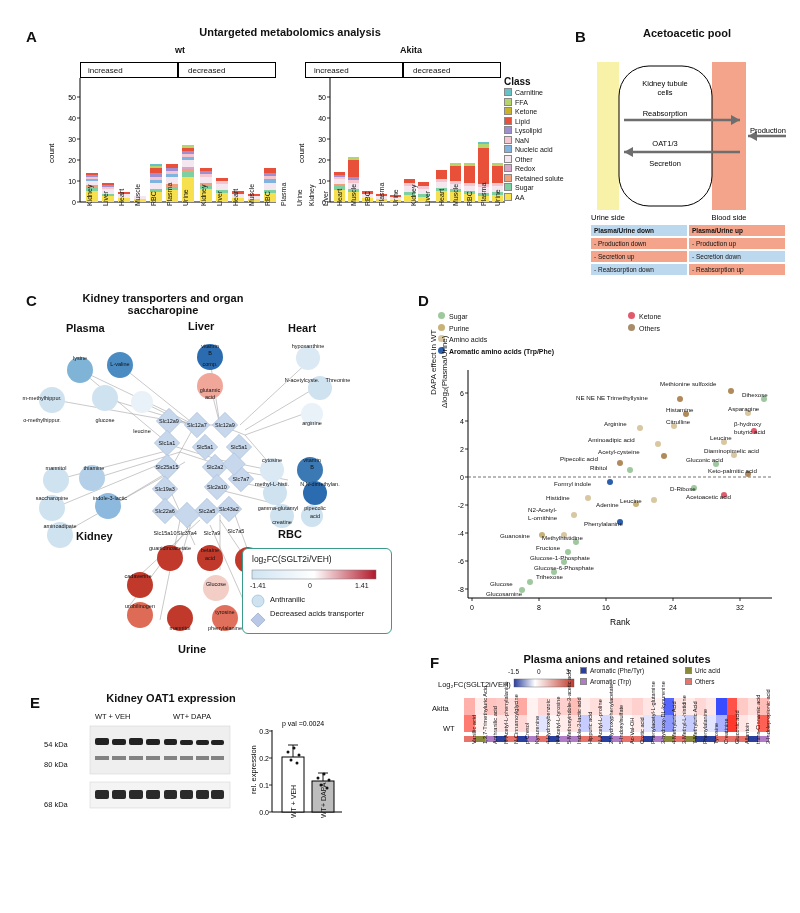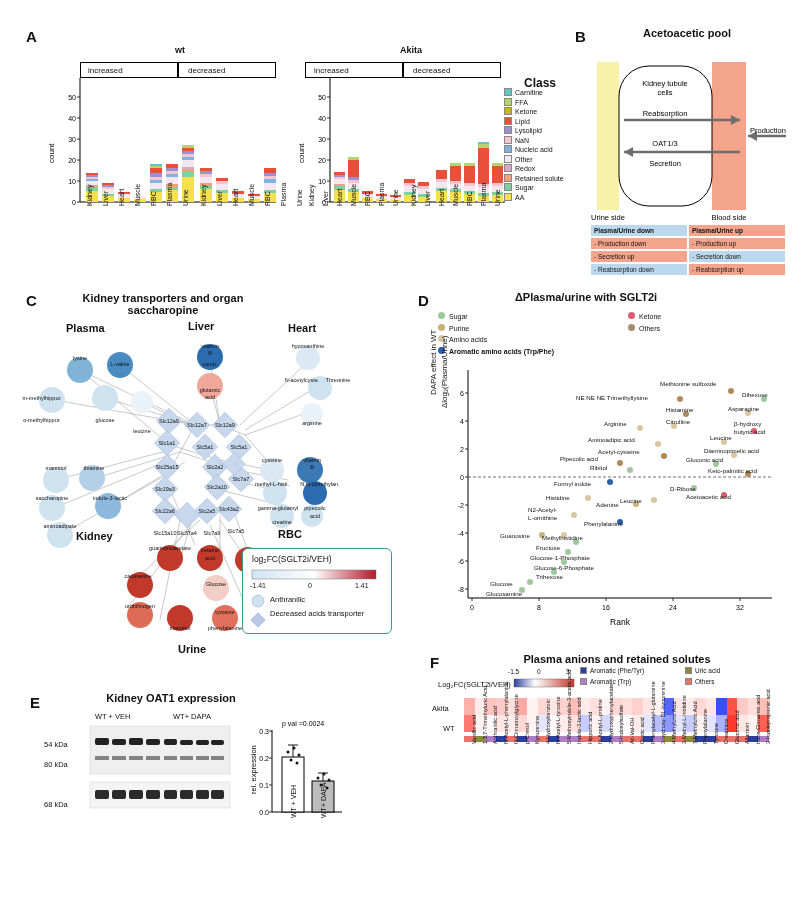--- a/index.html
+++ b/index.html
@@ -13,20 +13,21 @@
   svg{display:block;overflow:visible;}
   .legendsw{display:inline-block;width:8px;height:8px;vertical-align:-1px;margin-right:3px;border:0.5px solid #888;box-sizing:border-box;}
   .legrow{font-size:7px;line-height:9.5px;white-space:nowrap;}
 </style>
 </head>
 <body>
 
 <div class="page">
 
   <div class="panel-letter" style="left:26px;top:28px;">A</div>
+  <div class="ttl" style="left:110px;top:26px;width:360px;font-size:11px;">Untargeted metabolomics analysis</div>
 
   <div class="lbl" style="left:175px;top:45px;font-size:9px;font-weight:bold;">wt</div>
   <div class="lbl" style="left:400px;top:45px;font-size:9px;font-weight:bold;">Akita</div>
 
   <div class="box" style="left:80px;top:62px;width:98px;height:16px;"></div>
   <div class="lbl" style="left:88px;top:66px;font-size:8px;">increased</div>
   <div class="box" style="left:178px;top:62px;width:98px;height:16px;"></div>
   <div class="lbl" style="left:188px;top:66px;font-size:8px;">decreased</div>
 
   <div class="box" style="left:305px;top:62px;width:98px;height:16px;"></div>
@@ -227,21 +228,21 @@
           <rect x="202" y="88" width="11" height="17" fill="#e8503a"></rect>
           <rect x="202" y="85" width="11" height="3" fill="#b5d46b"></rect>
       </g>
     </g>
     <text x="14" y="85" font-size="8" transform="rotate(-90 14 85)" font-family="Liberation Sans, sans-serif">count</text>
     <text x="264" y="85" font-size="8" transform="rotate(-90 264 85)" font-family="Liberation Sans, sans-serif">count</text>
   </svg>
 
   <div id="a-xticks"></div>
 
-  <div class="lbl" style="left:524px;top:76px;font-size:12px;font-weight:bold;">Class</div>
+  <div class="lbl" style="left:504px;top:76px;font-size:10px;font-weight:bold;">Class</div>
   <div id="a-legend" style="position:absolute;left:504px;top:88px;">
       <div class="legrow"><span class="legendsw" style="background: rgb(102, 194, 196);"></span><span>Carnitine</span></div>
       <div class="legrow"><span class="legendsw" style="background: rgb(181, 212, 107);"></span><span>FFA</span></div>
       <div class="legrow"><span class="legendsw" style="background: rgb(201, 179, 42);"></span><span>Ketone</span></div>
       <div class="legrow"><span class="legendsw" style="background: rgb(232, 80, 58);"></span><span>Lipid</span></div>
       <div class="legrow"><span class="legendsw" style="background: rgb(159, 143, 208);"></span><span>Lysolipid</span></div>
       <div class="legrow"><span class="legendsw" style="background: rgb(246, 198, 208);"></span><span>NaN</span></div>
       <div class="legrow"><span class="legendsw" style="background: rgb(127, 179, 224);"></span><span>Nucleic acid</span></div>
       <div class="legrow"><span class="legendsw" style="background: rgb(244, 231, 239);"></span><span>Other</span></div>
       <div class="legrow"><span class="legendsw" style="background: rgb(216, 166, 200);"></span><span>Redox</span></div>
@@ -481,21 +482,20 @@
   <svg style="position:absolute;left:250px;top:594px;" width="16" height="14">
       <circle cx="8" cy="7" r="6" fill="#cfe2f0" stroke="#8fb3d0" stroke-width="0.6"></circle>
     </svg>
   <div class="lbl" style="left:270px;top:595px;font-size:7.5px;">Anthranilic</div>
   <svg style="position:absolute;left:250px;top:612px;" width="16" height="16">
       <rect x="3" y="3" width="10" height="10" transform="rotate(45 8 8)" fill="#b9c8e6" stroke="#8fa2c8" stroke-width="0.6"></rect>
     </svg>
   <div class="lbl" style="left:270px;top:609px;font-size:7.5px;width:110px;line-height:9px;">Decreased acids transporter</div>
 
   <div class="panel-letter" style="left:418px;top:292px;">D</div>
-  <div class="ttl" style="left:436px;top:291px;width:300px;font-size:11px;">ΔPlasma/urine with SGLT2i</div>
 
   <div id="d-legend" style="position:absolute;left:438px;top:312px;width:340px;">
       <div style="display: grid; grid-template-columns: 190px 150px; row-gap: 2px;">
         <div class="legrow"><span style="display: inline-block; width: 7px; height: 7px; border-radius: 50%; margin-right: 4px; background: rgb(158, 201, 158);"></span><span>Sugar</span></div>
         <div class="legrow"><span style="display: inline-block; width: 7px; height: 7px; border-radius: 50%; margin-right: 4px; background: rgb(224, 90, 110);"></span><span>Ketone</span></div>
         <div class="legrow"><span style="display: inline-block; width: 7px; height: 7px; border-radius: 50%; margin-right: 4px; background: rgb(200, 178, 122);"></span><span>Purine</span></div>
         <div class="legrow"><span style="display: inline-block; width: 7px; height: 7px; border-radius: 50%; margin-right: 4px; background: rgb(169, 140, 106);"></span><span>Others</span></div>
         <div class="legrow"><span style="display: inline-block; width: 7px; height: 7px; border-radius: 50%; margin-right: 4px; background: rgb(216, 199, 160);"></span><span>Amino acids</span></div>
         <div class="legrow"></div>
         <div class="legrow"><span style="display: inline-block; width: 7px; height: 7px; border-radius: 50%; margin-right: 4px; background: rgb(43, 95, 174);"></span><span style="font-weight: bold;">Aromatic amino acids (Trp/Phe)</span></div>

